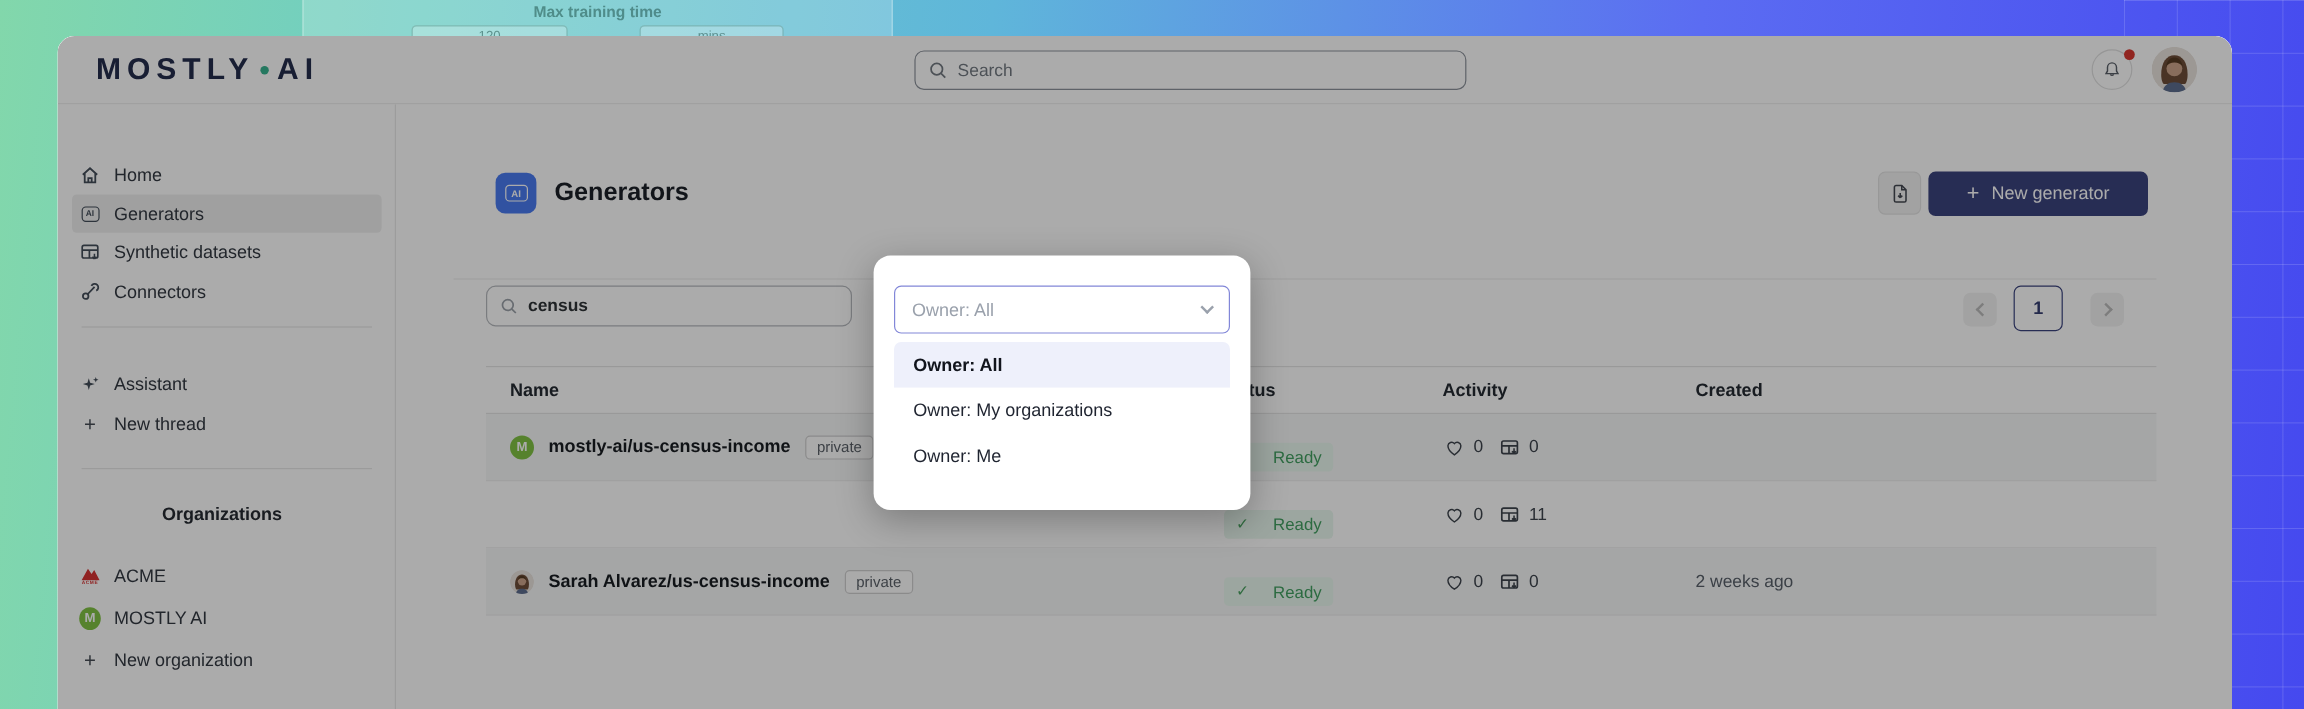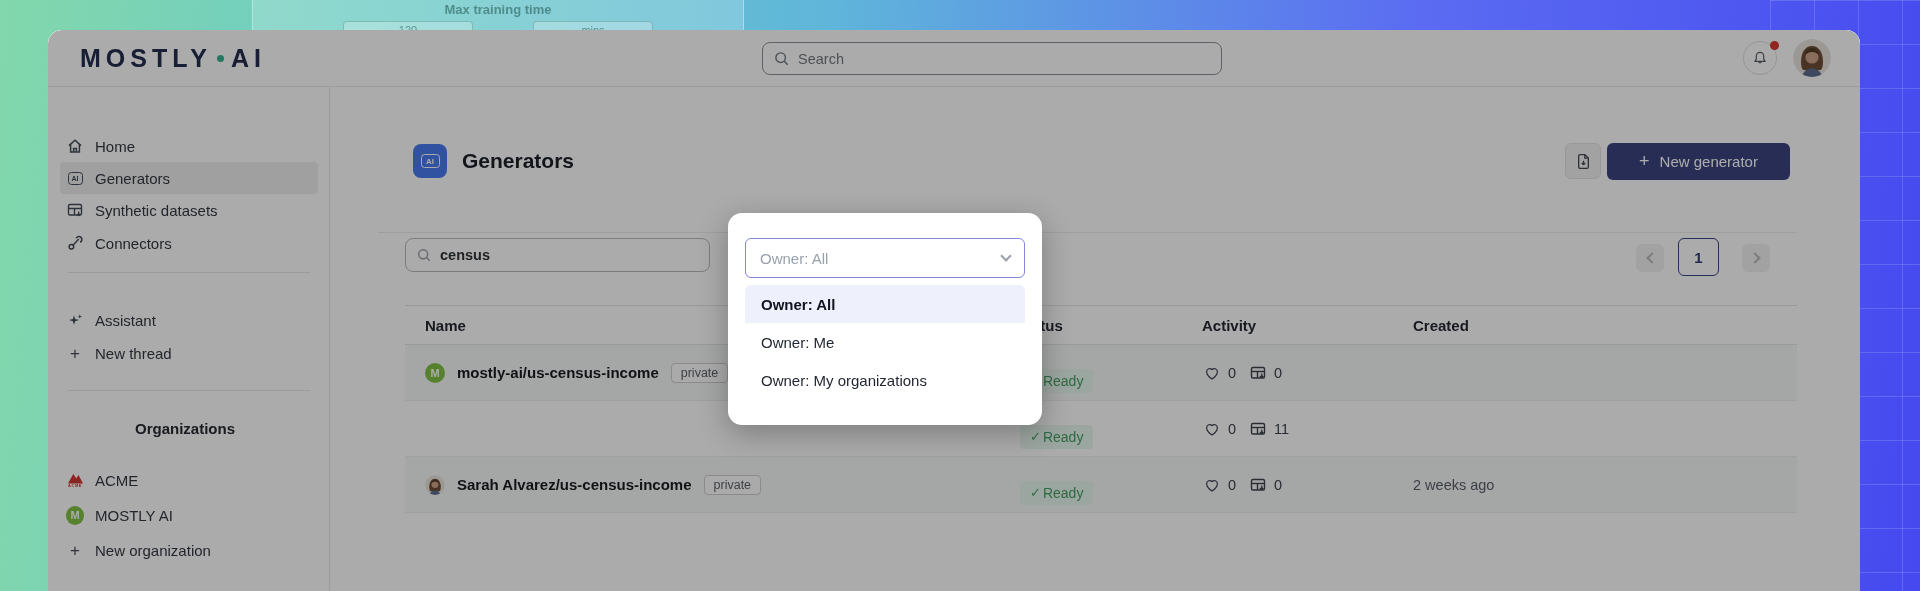--- a/index.html
+++ b/index.html
@@ -87,21 +87,21 @@
   .tcol { position:absolute; top:0; height:100%; display:flex; align-items:center; font-size:15px; font-weight:700; color:#20262e; }
   .trow { position:absolute; left:75px; width:1392px; height:56px; border-bottom:1px solid #efefef; }
   .trow.alt { background:#f6f7f8; }
   .tcell { position:absolute; top:0; height:100%; display:flex; align-items:center; }
   .c-name { left:20px; gap:12px; } .c-status { left:615px; } .c-act { left:798px; gap:7px; } .c-created { left:1008px; }
   .tcol.c-name { left:20px; } .tcol.c-status { left:612px; } .tcol.c-act { left:797px; } .tcol.c-created { left:1008px; }
   .row-name { font-size:15px; font-weight:600; color:#15191e; }
   .row-av { width:20px; height:20px; border-radius:50%; overflow:hidden; display:flex; align-items:center; justify-content:center; }
   .row-av.m { background:#7ec141; color:#fff; font-size:11px; font-weight:700; }
   .priv { padding:2px 9px; border:1px solid #cfcfcf; border-radius:4px; font-size:12.5px; color:#585e66; background:#fdfdfd; }
-  .status-badge { display:inline-flex; align-items:center; gap:2px; padding:4px 10px; background:#e9f7ee; border-radius:4px;margin-top:16px; }
+  .status-badge { display:inline-flex; align-items:center; gap:20px; padding:4px 10px; background:#e9f7ee; border-radius:4px;margin-top:16px; }
   .status-check { color:#47a05e; font-size:13px; } .status-txt { color:#3f9e5f; font-size:14px; font-weight:500; }
   .act-num { font-size:14.5px; color:#3a4149; }
   .created-txt { font-size:14.5px; color:#555d66; }
 
   
   .dim { position:absolute; inset:0; background:rgba(8,8,10,.34); border-radius:14px 14px 0 0; z-index:40; }
   .spot { position:absolute; left:680px; top:183px; width:314px; height:212px; background:#fff; border-radius:14px;
           z-index:50; box-shadow:0 8px 30px rgba(0,0,0,.28); }
   .owner-sel { position:absolute; left:17px; top:25px; width:280px; height:40px; border:1.5px solid #8287d8; border-radius:6px;
           display:flex; align-items:center; justify-content:space-between; padding:0 14px; background:#fff; cursor:pointer; }
@@ -387,19 +387,19 @@
     </main>
 
     <div class="dim"></div>
     <div class="spot">
       <div class="owner-sel">
         <span class="owner-sel-txt">Owner: All</span>
         <span class="chev d"></span>
       </div>
       <div class="owner-menu">
         <div class="opt sel">Owner: All</div>
+        <div class="opt">Owner: My organizations</div>
         <div class="opt">Owner: Me</div>
-        <div class="opt">Owner: My organizations</div>
       </div>
     </div>
 
   </div>
 </div>
 
 </body></html>

